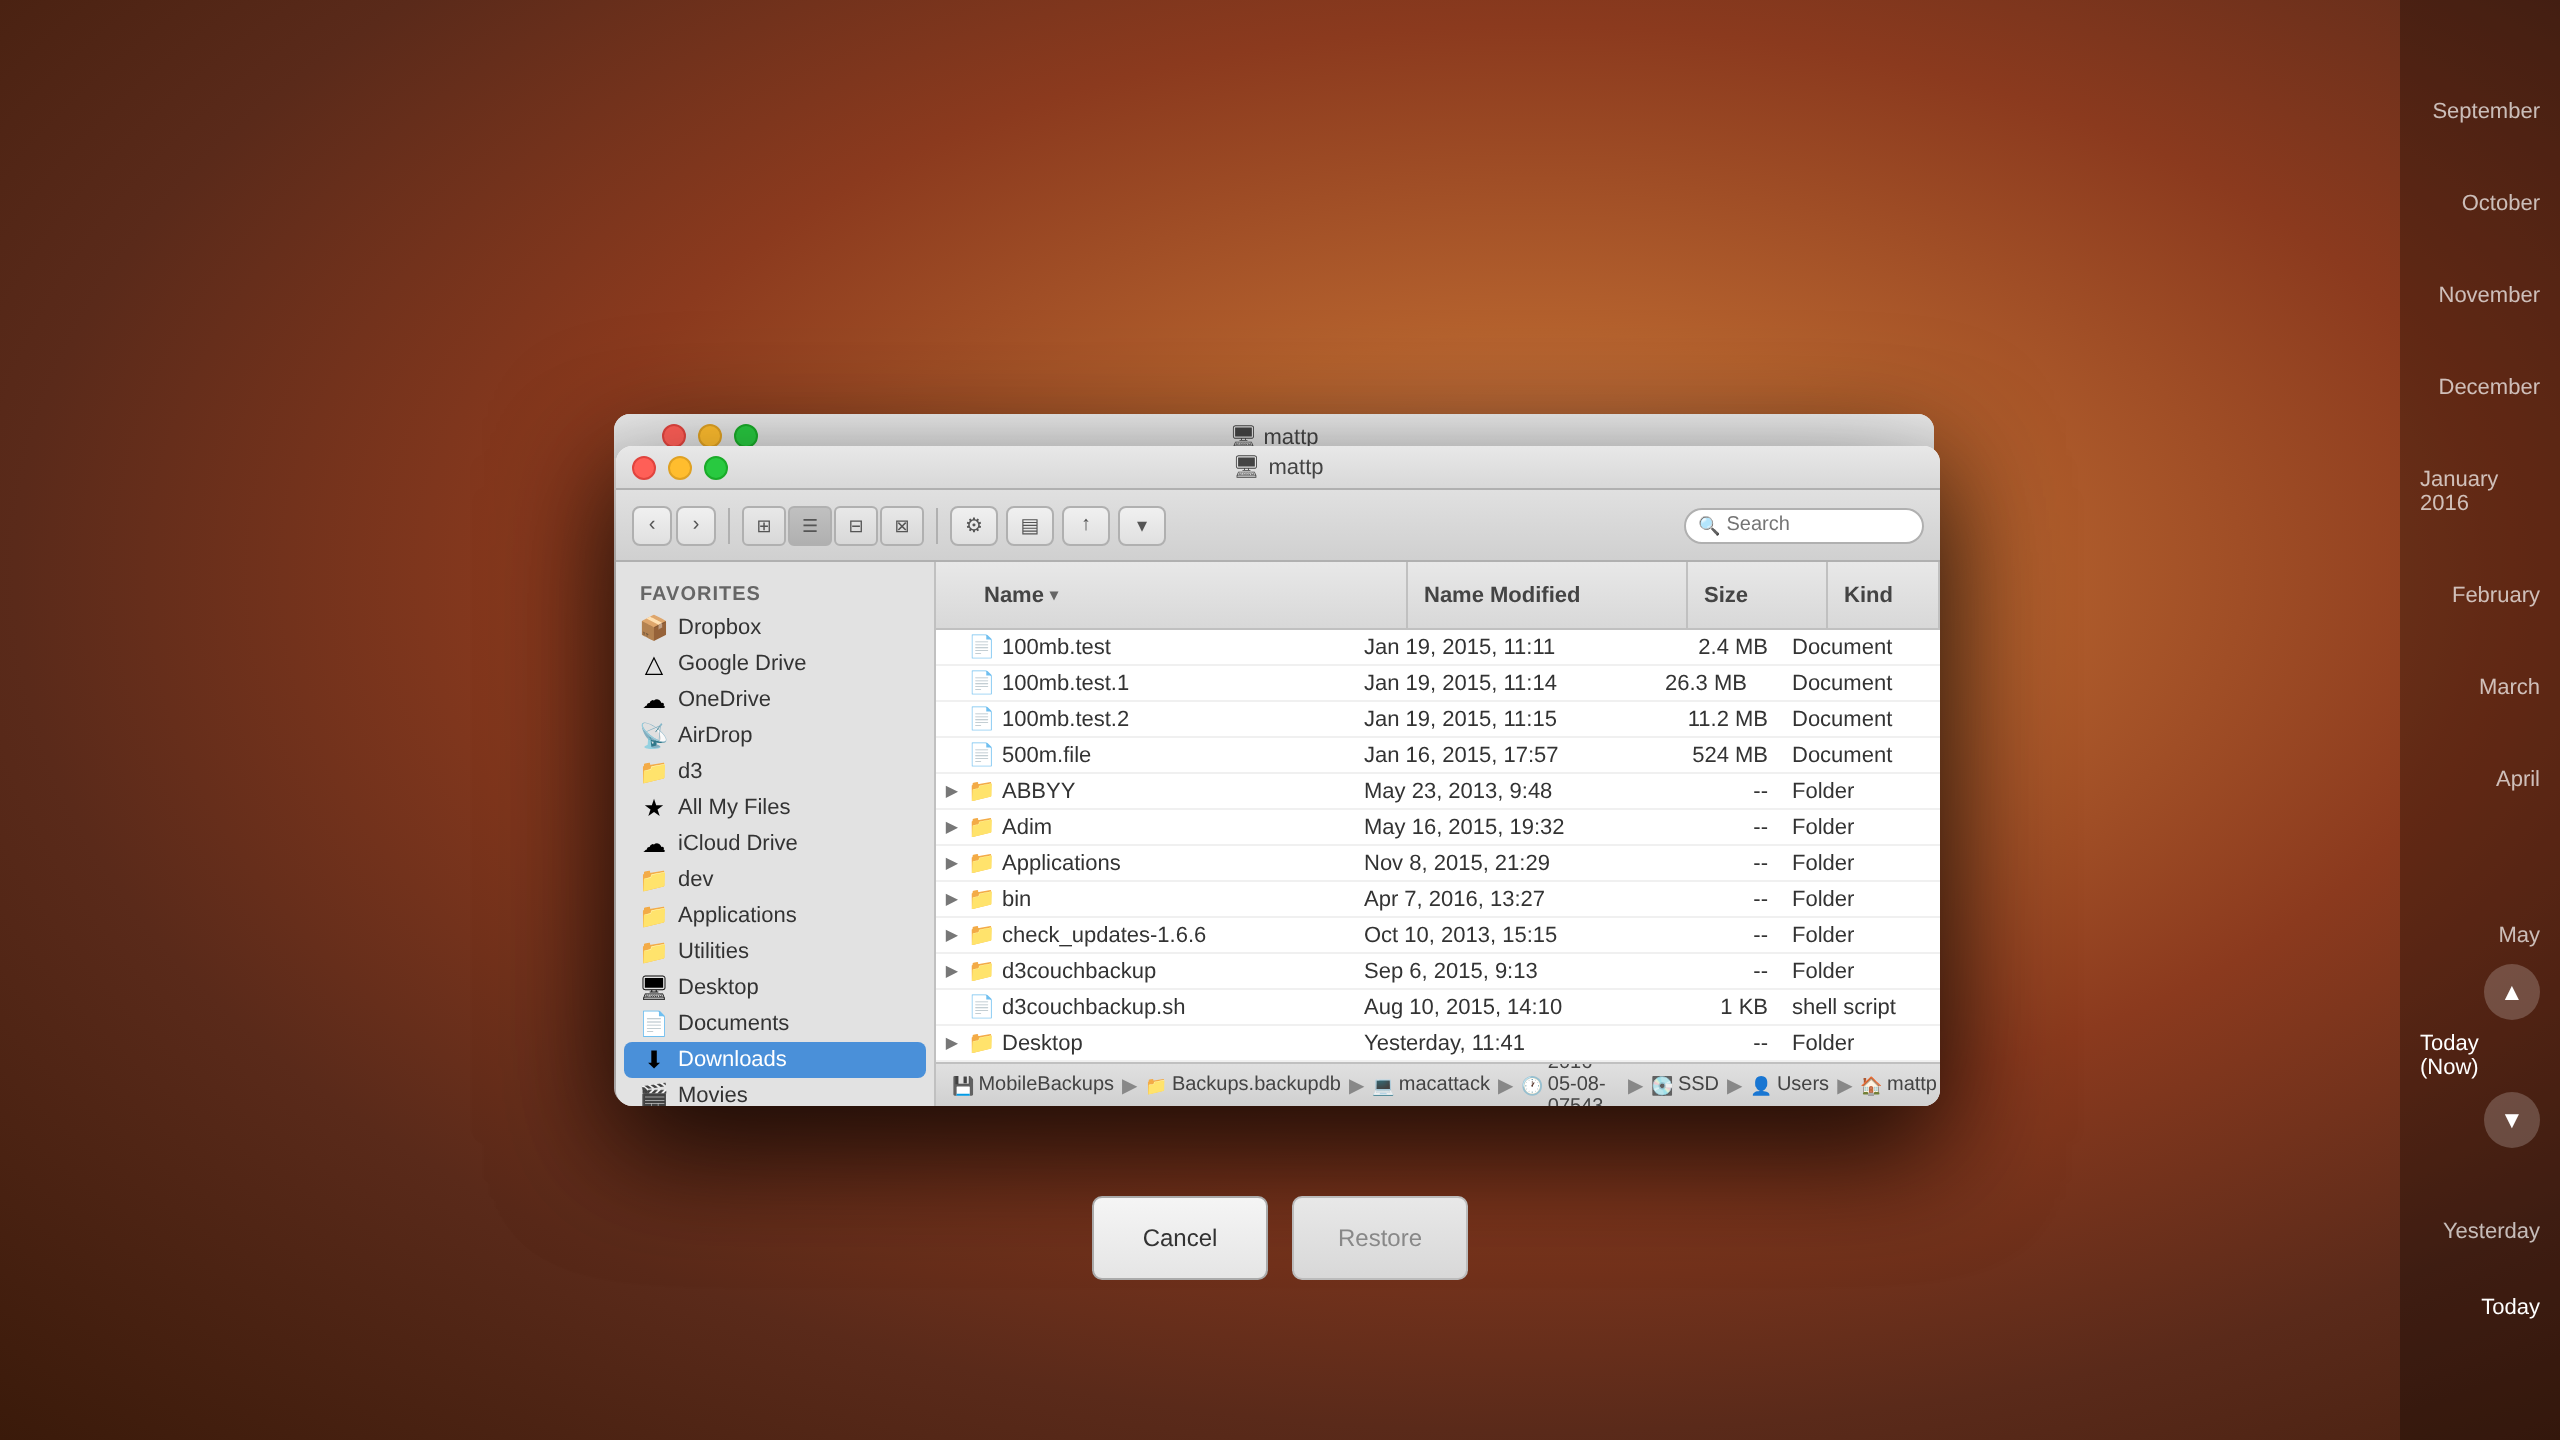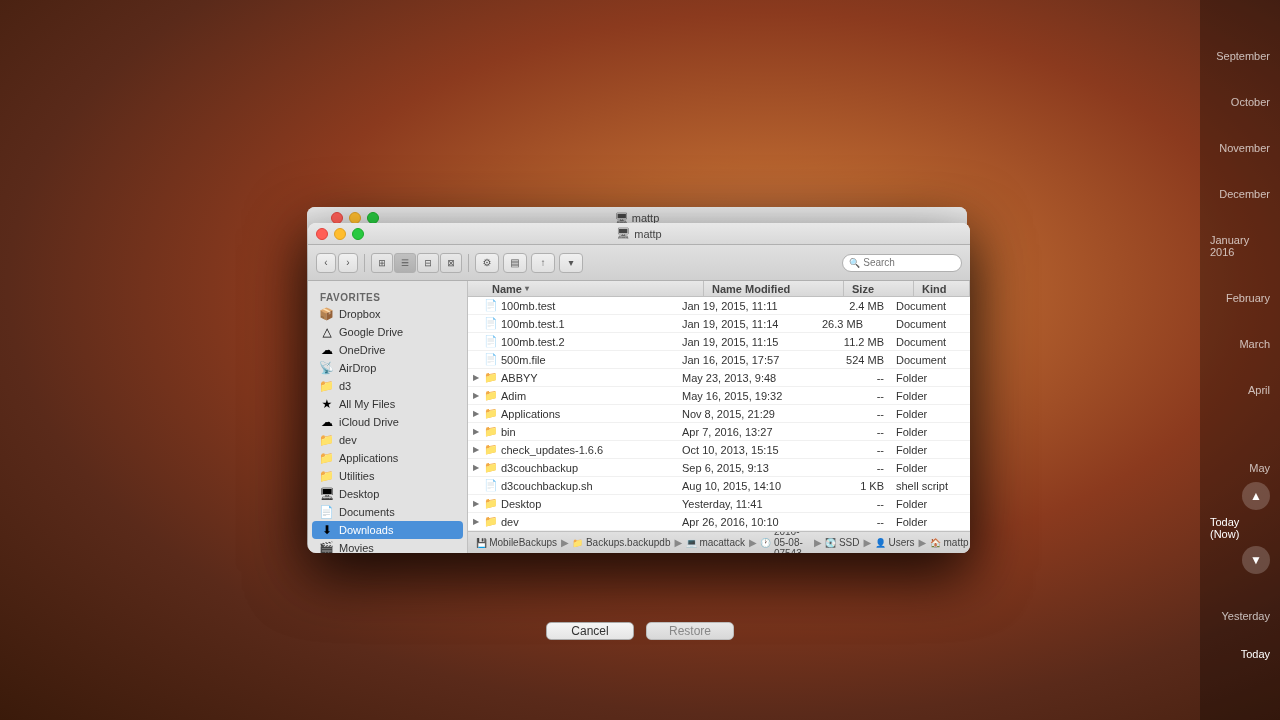--- a/index.html
+++ b/index.html
@@ -240,21 +240,21 @@
       flex: 1;
       display: flex;
       flex-direction: column;
       overflow: hidden;
     }
 
     .file-header {
       display: flex;
       border-bottom: 1px solid #c0c0c0;
       background: linear-gradient(to bottom, #e8e8e8, #d8d8d8);
-      height: 16px;
+      height: 34px;
     }
 
     .col-header {
       display: flex;
       align-items: center;
       padding: 0 8px;
       font-size: 11px;
       font-weight: 600;
       color: #444;
       border-right: 1px solid #c0c0c0;
@@ -349,21 +349,21 @@
       position: absolute;
       bottom: 80px;
       left: 50%;
       transform: translateX(-50%);
       display: flex;
       gap: 12px;
     }
 
     .dialog-btn {
       width: 88px;
-      height: 18px;
+      height: 42px;
       border-radius: 5px;
       border: 1px solid #aaa;
       font-size: 12px;
       cursor: pointer;
       display: flex;
       align-items: center;
       justify-content: center;
     }
 
     .btn-cancel {
@@ -544,21 +544,21 @@
       <div class="cell-size file-cell" style="text-align:right;">2.4 MB</div>
       <div class="cell-kind file-cell">Document</div>
     </div>
           <div class="file-row">
       <div class="file-expand" style="color:#777;"></div>
       <div class="cell-name file-cell">
         <span class="file-icon">📄</span>
         <span>100mb.test.1</span>
       </div>
       <div class="cell-date file-cell">Jan 19, 2015, 11:14</div>
-      <div class="cell-size file-cell" style="text-align:left;">26.3 MB</div>
+      <div class="cell-size file-cell" style="text-align:center;">26.3 MB</div>
       <div class="cell-kind file-cell">Document</div>
     </div>
           <div class="file-row">
       <div class="file-expand" style="color:#777;"></div>
       <div class="cell-name file-cell">
         <span class="file-icon">📄</span>
         <span>100mb.test.2</span>
       </div>
       <div class="cell-date file-cell">Jan 19, 2015, 11:15</div>
       <div class="cell-size file-cell" style="text-align:right;">11.2 MB</div>

